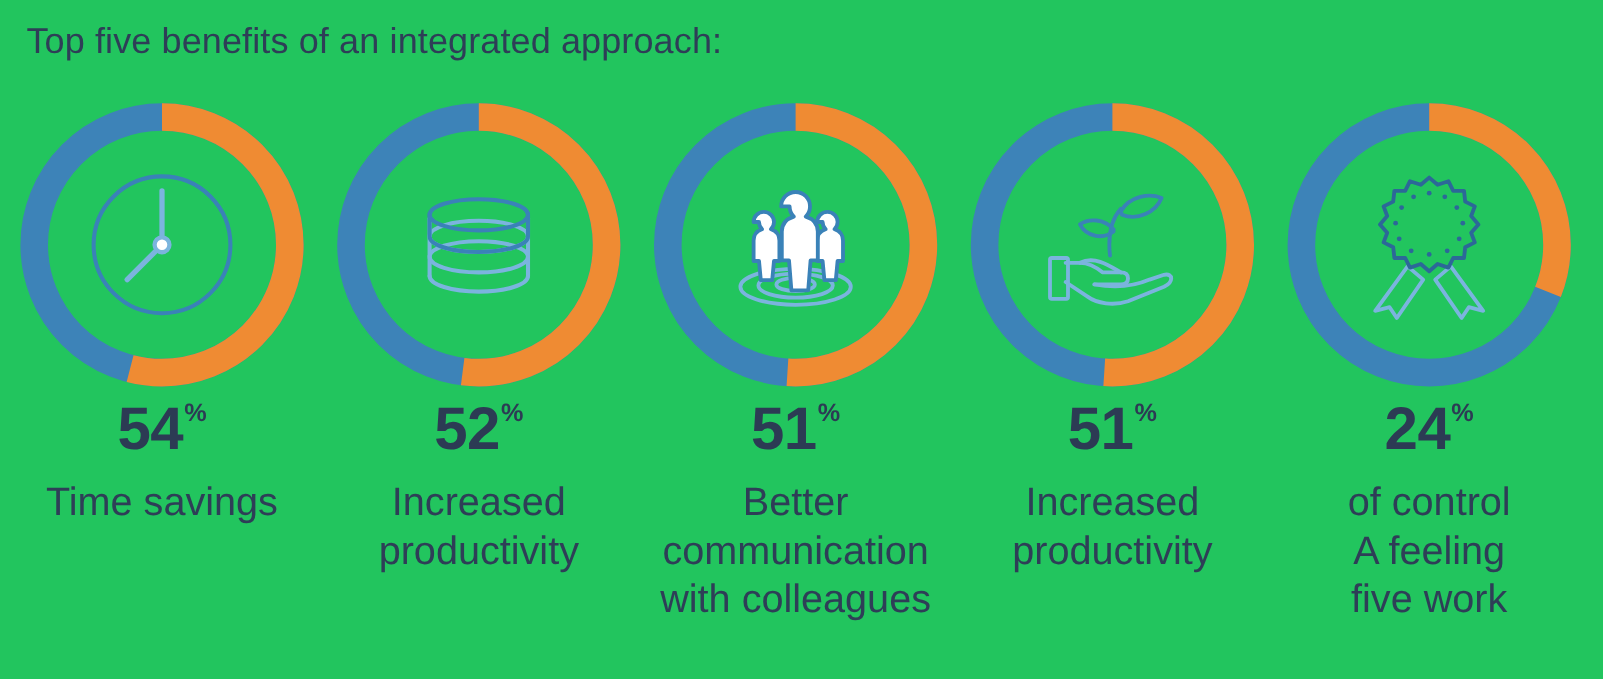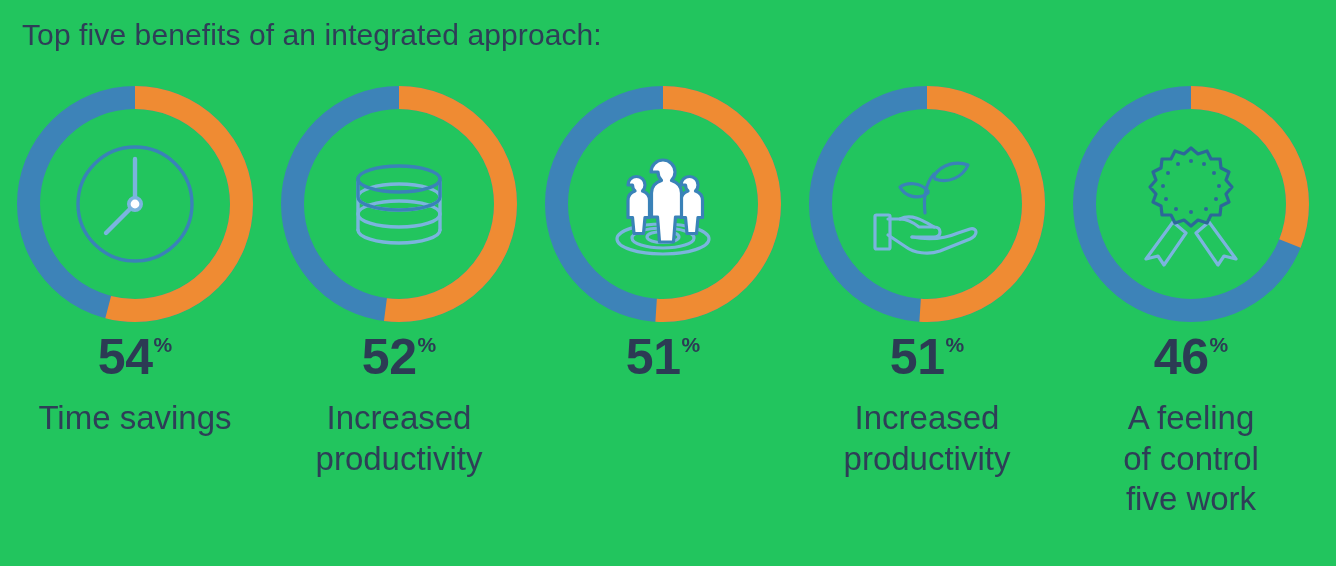--- a/index.html
+++ b/index.html
@@ -179,20 +179,25 @@
               <path d="M30 46 a8.5 8.5 0 1 1 17 0 a8.5 8.5 0 0 1 -2.5 6 c4.5 1.5 7 5 7 9.5 l0 17 l-4.5 0 l-1.5 16 l-9.5 0 l-1.5 -16 l-4.5 0 l0 -17 c0 -4.5 2.5 -8 7 -9.5 a8.5 8.5 0 0 1 -2.5 -6 z" fill="#ffffff" stroke="#3a82b8"></path>
               <path d="M83 46 a8.5 8.5 0 1 1 17 0 a8.5 8.5 0 0 1 -2.5 6 c4.5 1.5 7 5 7 9.5 l0 17 l-4.5 0 l-1.5 16 l-9.5 0 l-1.5 -16 l-4.5 0 l0 -17 c0 -4.5 2.5 -8 7 -9.5 a8.5 8.5 0 0 1 -2.5 -6 z" fill="#ffffff" stroke="#3a82b8"></path>
               <path d="M53 33 a12 12 0 1 1 24 0 a12 12 0 0 1 -3.5 8.5 c6.5 2 10 6.5 10 12.5 l0 24 l-6 0 l-2 25 l-14 0 l-2 -25 l-6 0 l0 -24 c0 -6 3.5 -10.5 10 -12.5 a12 12 0 0 1 -3.5 -8.5 z" fill="#ffffff" stroke="#3a82b8"></path>
             </g>
           </svg>
         </div>
       </div>
       <div class="value-line">
         <span class="value-num">51</span>
         <span class="value-pct">%</span>
+      </div>
+      <div class="stat-label">
+        <span>Better</span>
+        <span>communication</span>
+        <span>with colleagues</span>
       </div>
     </div>
 
     <div class="stat">
       <div class="donut-wrap">
         <svg class="donut-svg" viewBox="0 0 240 240">
           <circle cx="120" cy="120" r="106.5" fill="none" stroke="#3d83b8" stroke-width="23"></circle>
           <circle class="arc" cx="120" cy="120" r="106.5" fill="none" stroke="#ef8b33" stroke-width="23" transform="rotate(-90 120 120)" stroke-dasharray="341.2712099594592 327.8880252551667"></circle>
         </svg>
         <div class="icon-layer">
@@ -246,24 +251,24 @@
                 <circle cx="90" cy="60" r="2"></circle>
                 <circle cx="50" cy="70" r="2"></circle>
                 <circle cx="80" cy="70" r="2"></circle>
                 <circle cx="65" cy="73" r="2"></circle>
               </g>
             </g>
           </svg>
         </div>
       </div>
       <div class="value-line">
-        <span class="value-num">46</span>
-        <span class="value-pct">%</span>
-      </div>
-      <div class="stat-label">
+        <span class="value-num">24</span>
+        <span class="value-pct">%</span>
+      </div>
+      <div class="stat-label">
+        <span>of control</span>
         <span>A feeling</span>
-        <span>of control</span>
         <span>five work</span>
       </div>
     </div>
 
   </div>
 </div>
 
 </body></html>

